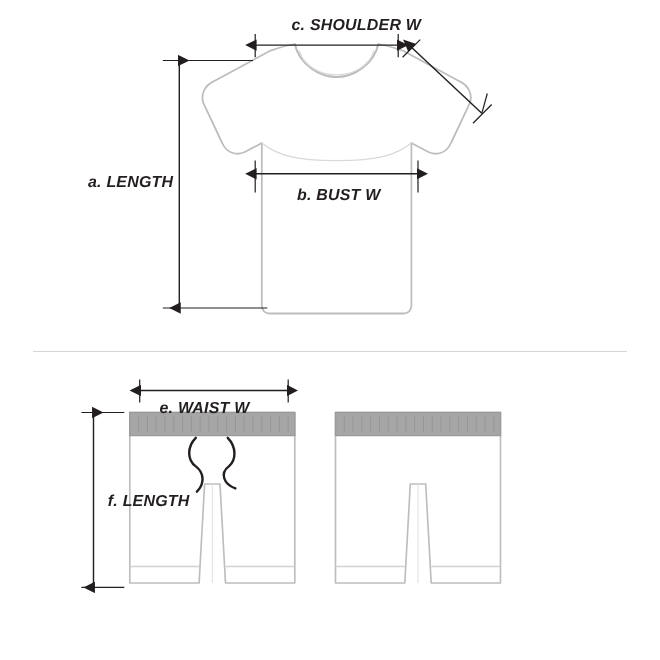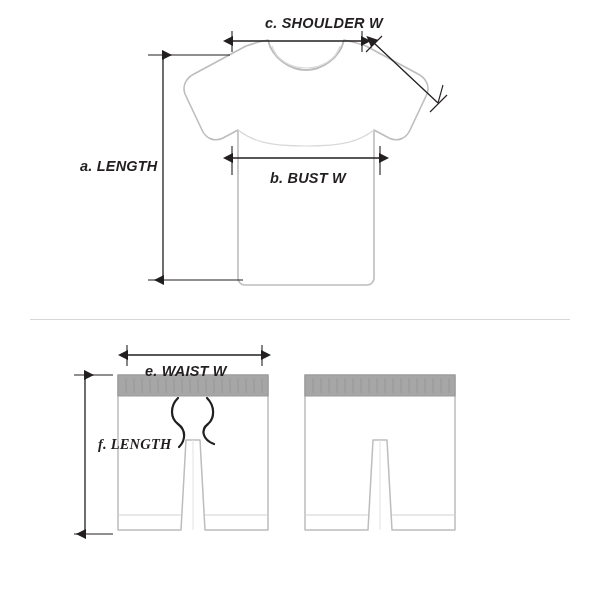--- a/index.html
+++ b/index.html
@@ -49,21 +49,21 @@
     color: #231f20;
     white-space: nowrap;
     letter-spacing: 0.2px;
   }
 
   #label-length      { left: 80px;  top: 158px; }
   #label-bust        { left: 259px; top: 170px; margin-left: 11px; }
   #label-shoulder    { left: 239px; top: 15px; margin-left: 26px;  }
   #label-sleeve      { left: 408px; top: 58px;  }
   #label-waist       { left: 145px; top: 331px; margin-top: 32px; }
-  #label-flength     { left: 98px;  top: 436px; font-family: Liberation Serif, serif; }
+  #label-flength     { left: 98px;  top: 448px; }
 </style>
 </head>
 <body>
 
 <div id="root">
 
   <div class="panel" id="panel-top"></div>
   <div class="panel" id="panel-bottom"></div>
   <div class="divider"></div>
 

